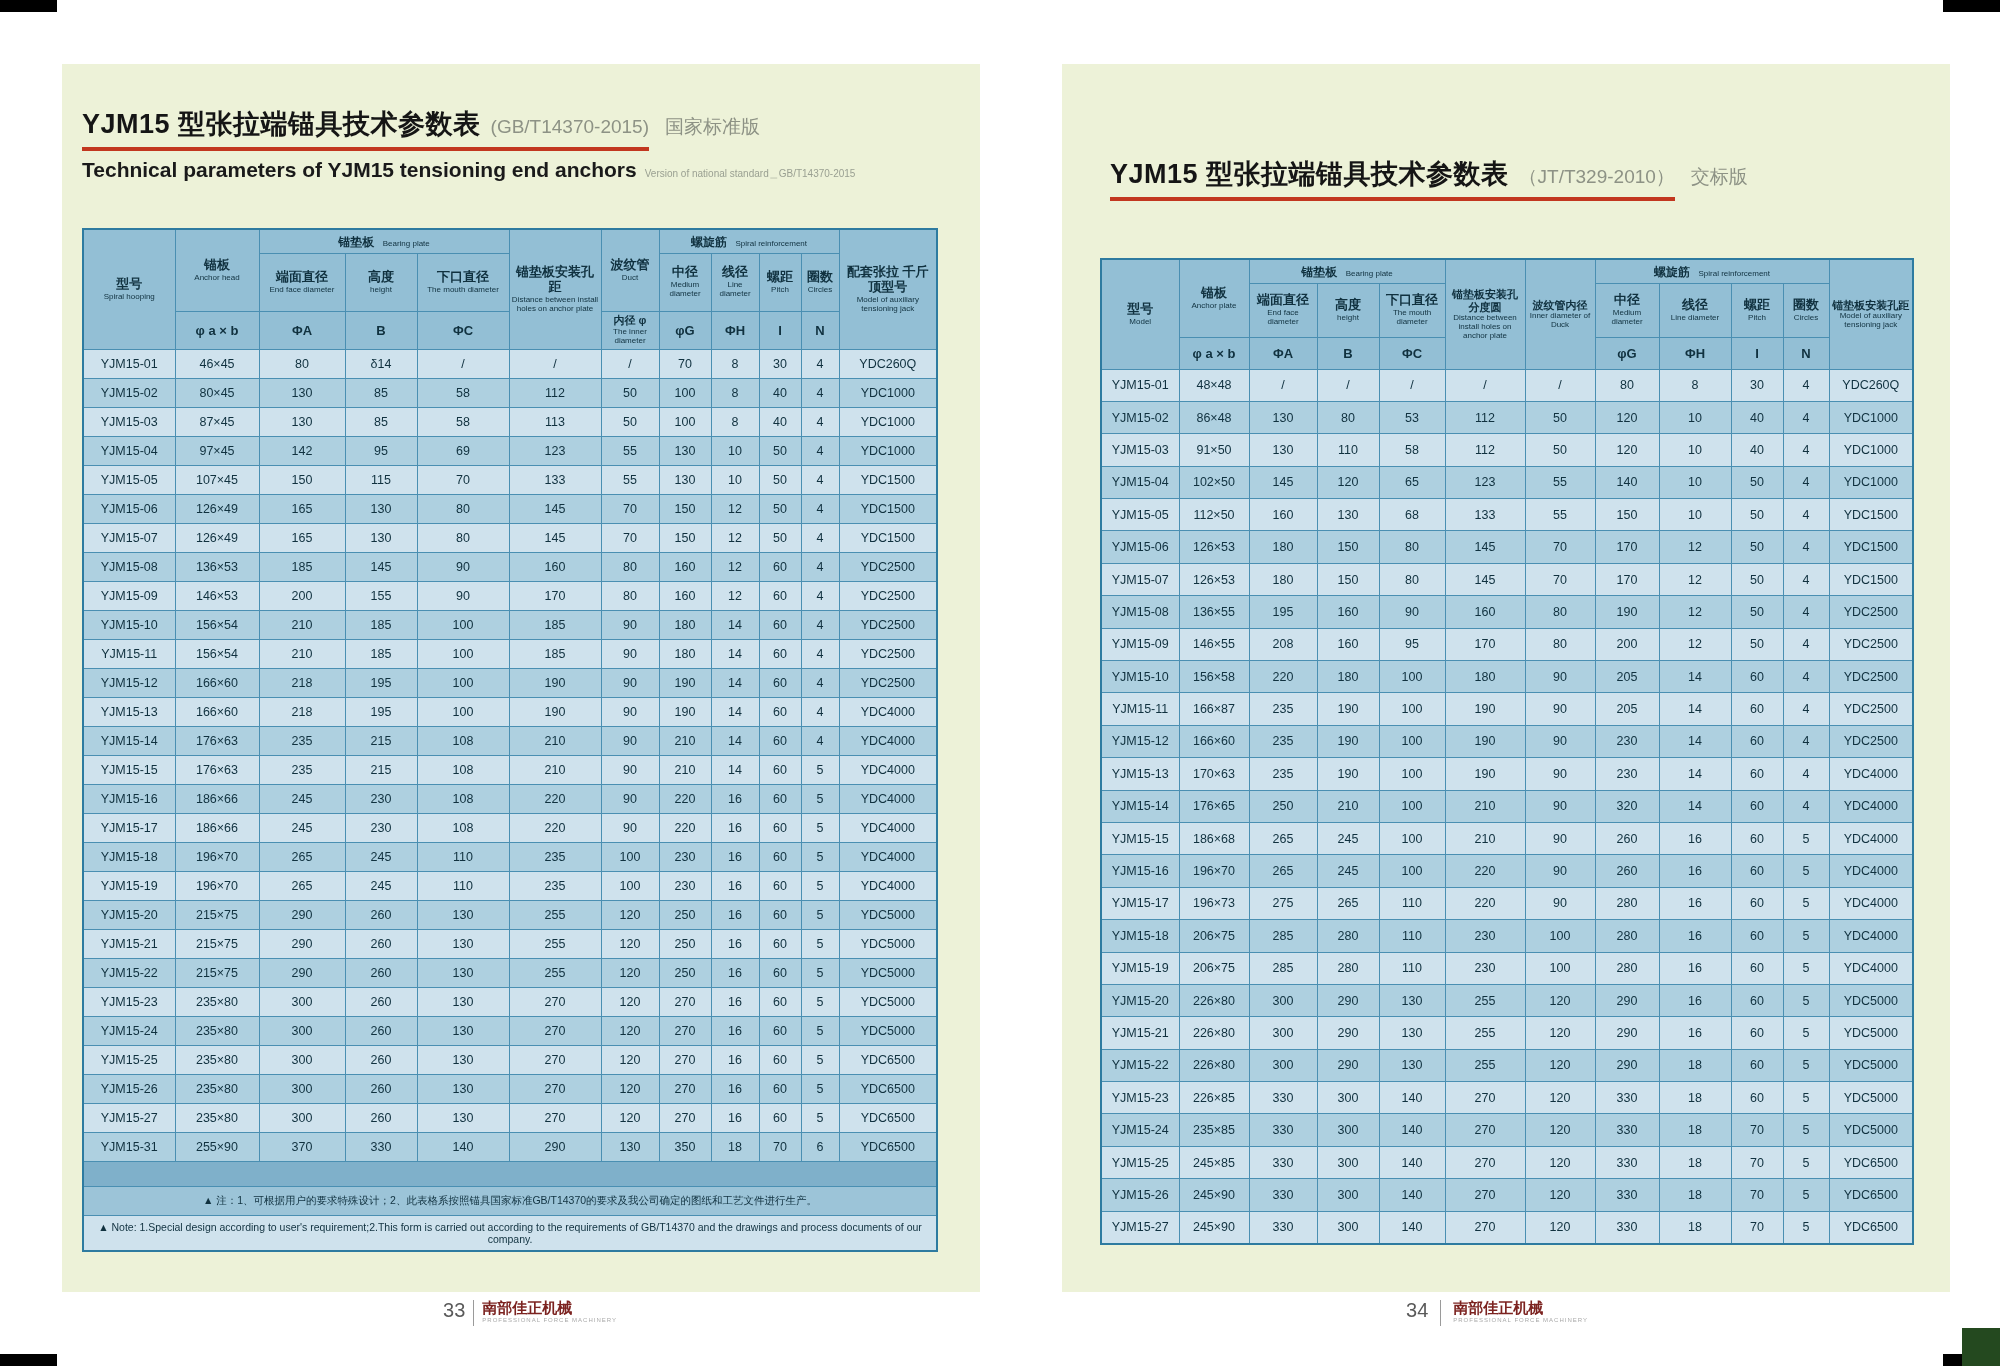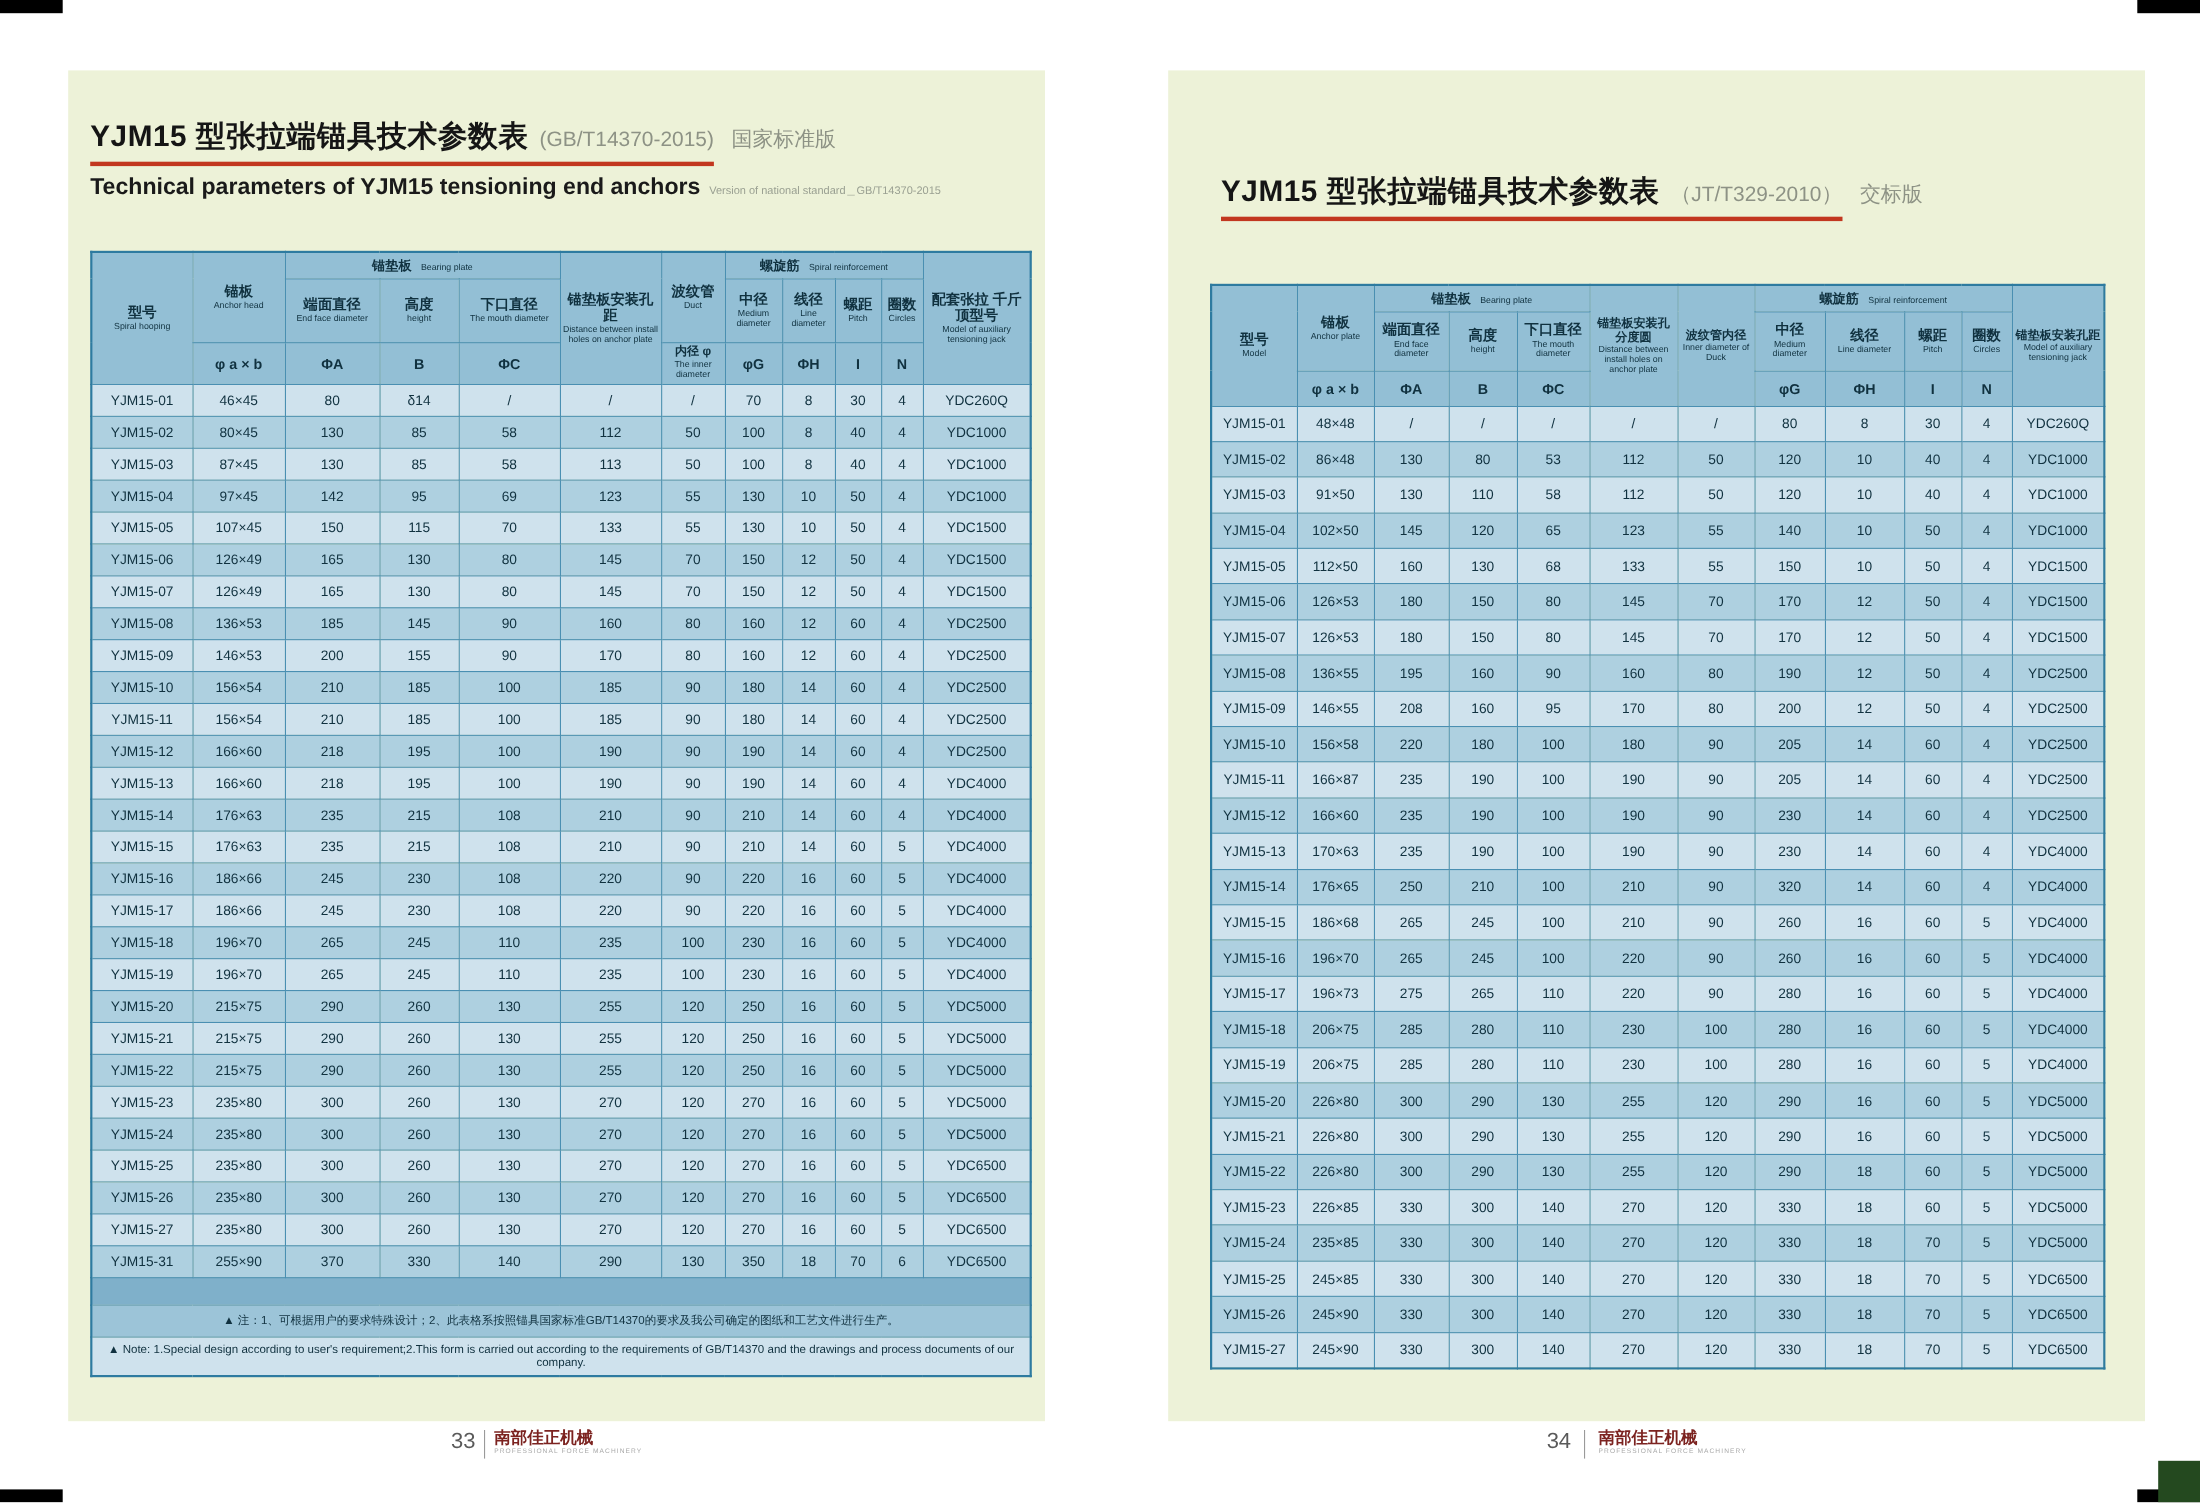--- a/index.html
+++ b/index.html
@@ -1,19 +1,19 @@
 <!DOCTYPE html>
 <html><head>
 <meta charset="utf-8">
 <style>
   html,body{margin:0;padding:0;background:#ffffff;}
   .canvas{position:relative;width:2000px;height:1366px;background:#ffffff;overflow:hidden;
           font-family:"Liberation Sans","DejaVu Sans",sans-serif;}
   .page{position:absolute;top:64px;width:888px;height:1228px;background:#edf2d8;}
-  .page-left{left:62px;}
+  .page-left{left:62px;padding-left:30px;}
   .page-right{left:1062px;}
 
   
   .titleblock{position:absolute;}
   .t-underline{display:inline-block;border-bottom:4px solid #c2371f;padding-bottom:5px;}
   .t-cn{font-size:27px;font-weight:bold;color:#151515;letter-spacing:0.5px;}
   .t-std{font-size:19px;color:#8d9285;margin-left:10px;}
   .t-tag{font-size:19px;color:#8d9285;margin-left:16px;vertical-align:baseline;}
   .t-en{font-size:21px;font-weight:bold;color:#1a1a1a;margin-top:7px;}
   .t-en-note{font-size:10px;font-weight:normal;color:#9aa092;margin-left:8px;}
@@ -1044,21 +1044,21 @@
             <td>330</td>
             <td>18</td>
             <td>70</td>
             <td>5</td>
             <td>YDC6500</td>
           </tr>
         </tbody>
     </table>
   </div>
 
-  <div class="footer" style="left:377px;">
+  <div class="footer" style="left:377px;justify-content:flex-end;">
     <span class="f-num">33</span>
     <span class="f-div"></span>
     <span class="f-brand"><span>南部佳正机械</span><span class="f-sub">PROFESSIONAL FORCE MACHINERY</span></span>
   </div>
   <div class="footer" style="left:1377px;gap:12px;">
     <span class="f-num">34</span>
     <span class="f-div"></span>
     <span class="f-brand"><span>南部佳正机械</span><span class="f-sub">PROFESSIONAL FORCE MACHINERY</span></span>
   </div>
 

